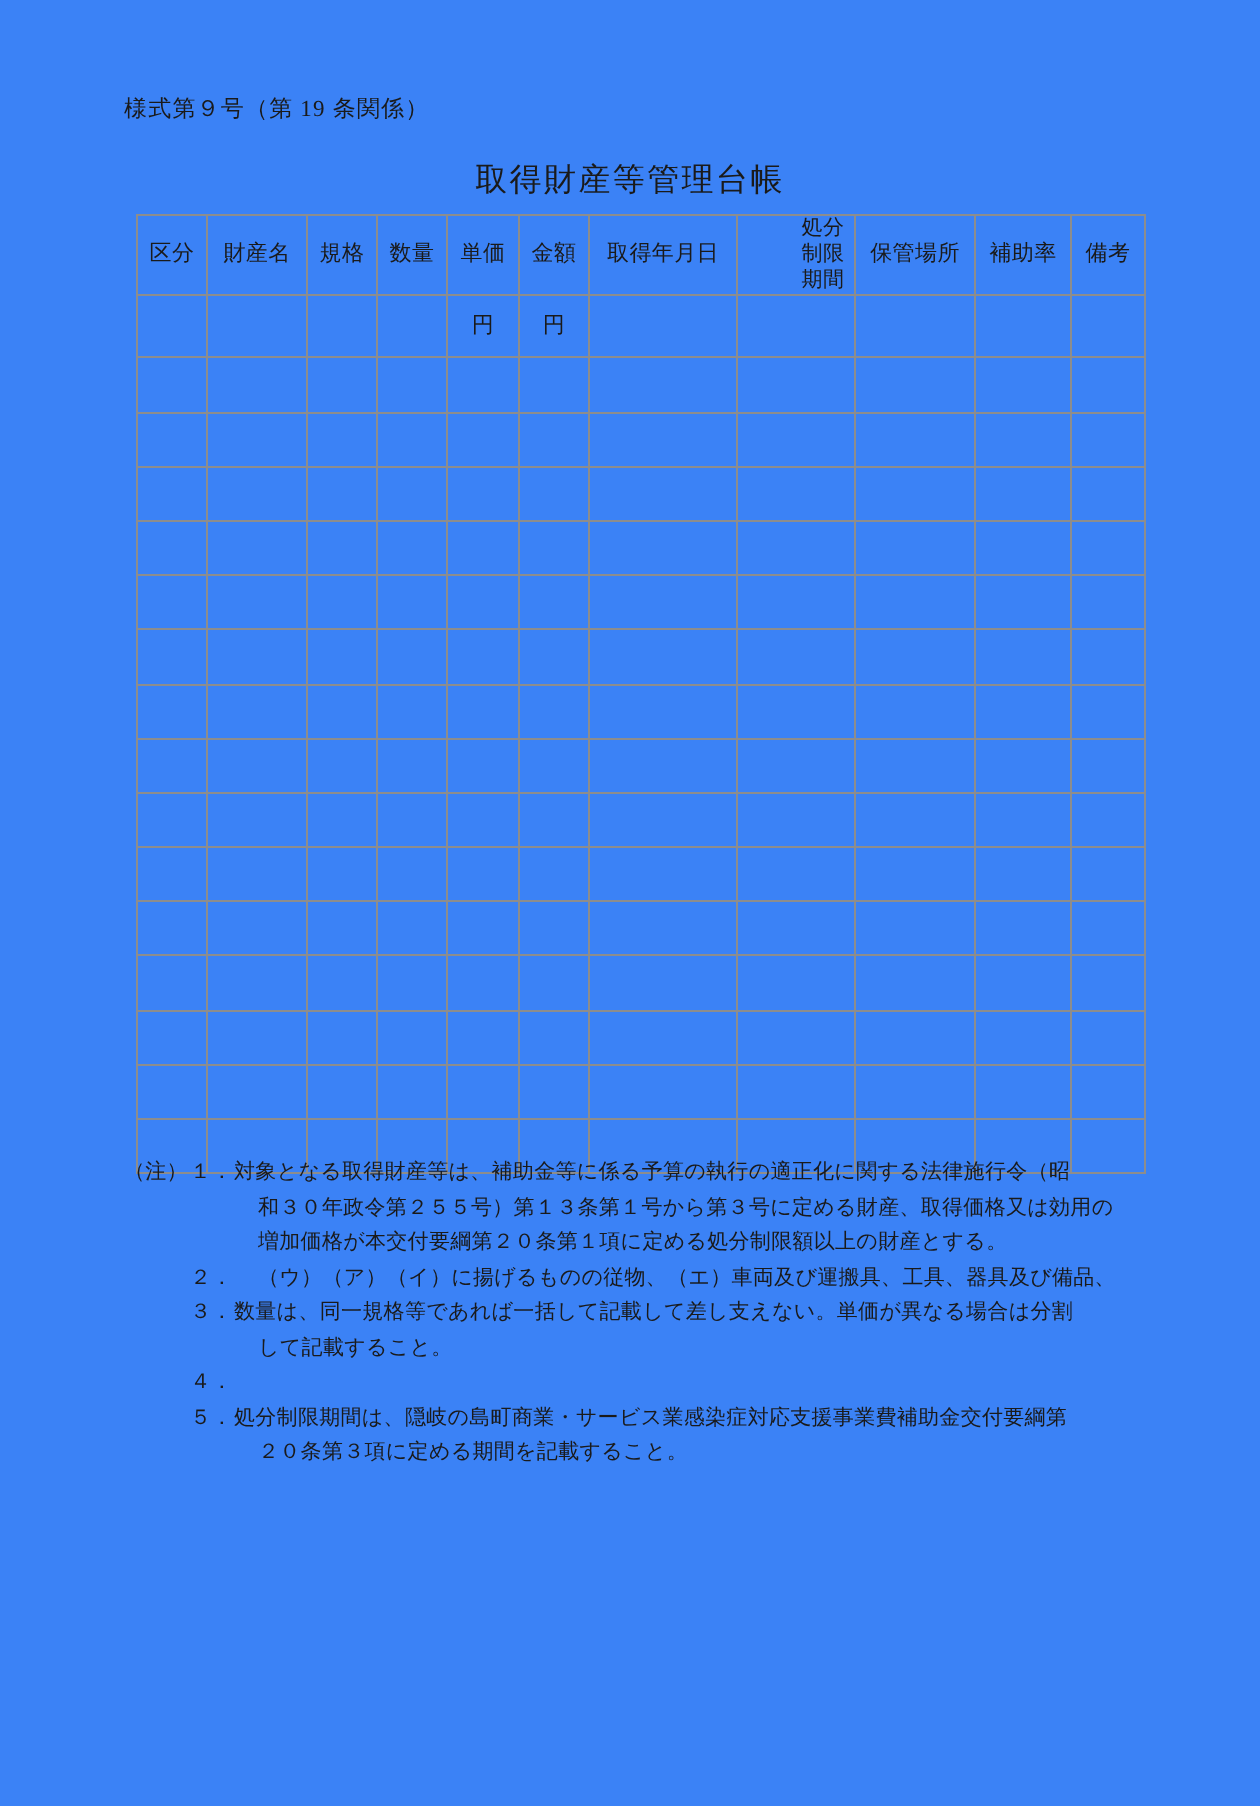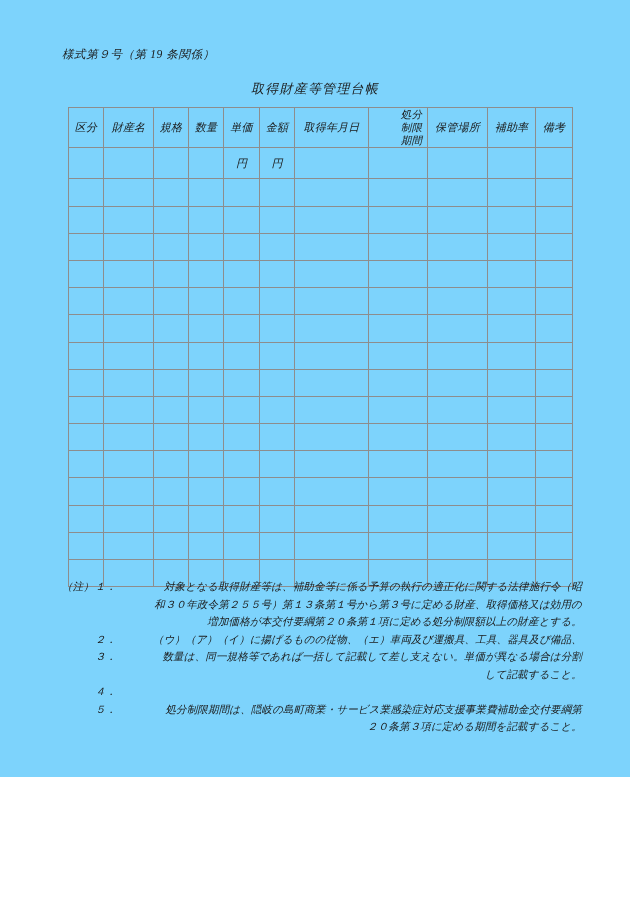--- a/index.html
+++ b/index.html
@@ -12,44 +12,43 @@
     height: 903px;
     position: relative;
     font-family: "Liberation Serif", "DejaVu Serif", serif;
     color: #1a1a1a;
     -webkit-font-smoothing: antialiased;
   }
   .page {
     position: absolute;
     left: 0; top: 0;
     width: 630px;
-    height: 777px;
-    background: #7dd3fc;
+    height: 903px;
+    background: #3b82f6;
     overflow: hidden;
-    font-style: italic;
   }
 
   
   .form-number {
     position: absolute;
     left: 62px;
     top: 47px;
     font-size: 11.5px;
     letter-spacing: 0.6px;
     white-space: nowrap;
   }
 
   
   .doc-title {
     position: absolute;
     left: 0;
     top: 80px;
     width: 630px;
     text-align: center;
-    font-size: 13px;
+    font-size: 16px;
     letter-spacing: 1.2px;
   }
 
   
   .ledger-wrap {
     position: absolute;
     left: 68px;
     top: 107px;
     width: 504px;
   }
@@ -122,21 +121,20 @@
   }
   .note-marker.chu   { width: 33px; }
   .note-marker.blank { width: 33px; }
   .note-num {
     flex: 0 0 auto;
     width: 22px;
     white-space: nowrap;
   }
   .note-body {
     flex: 1 1 auto;
-    text-align: right;
   }
   .note-body .line {
     display: block;
     white-space: nowrap;
   }
   .note-body .line.indent1 { padding-left: 12px; }
   .note-body .line.indent2 { padding-left: 12px; }
 </style>
 </head>
 <body>

